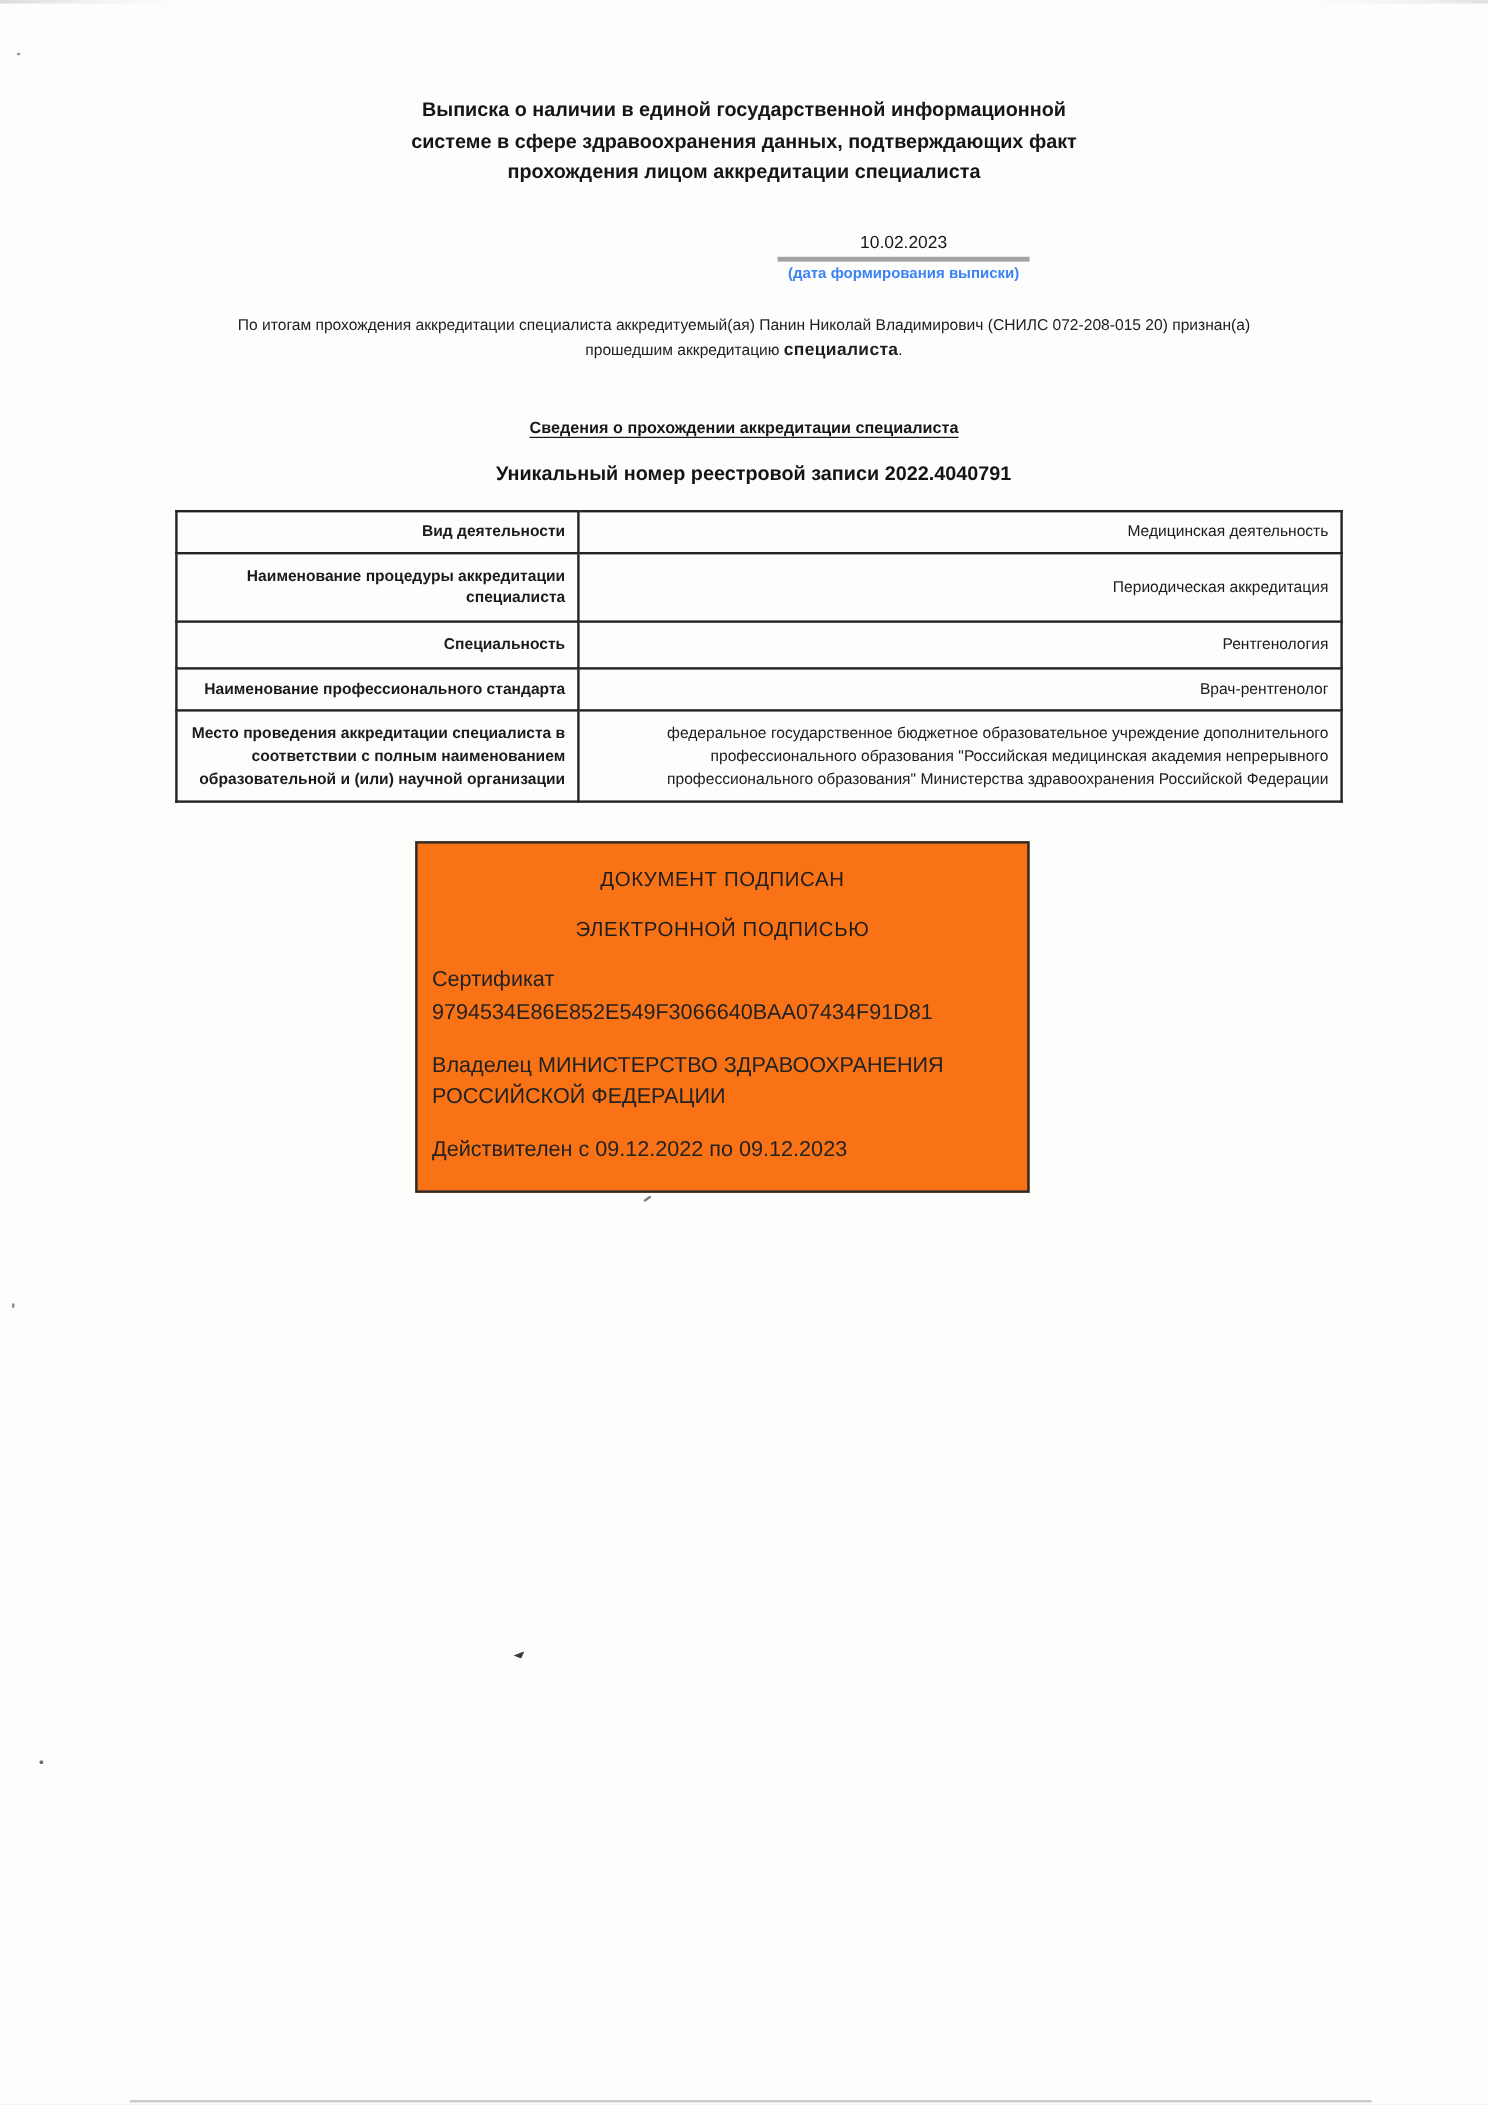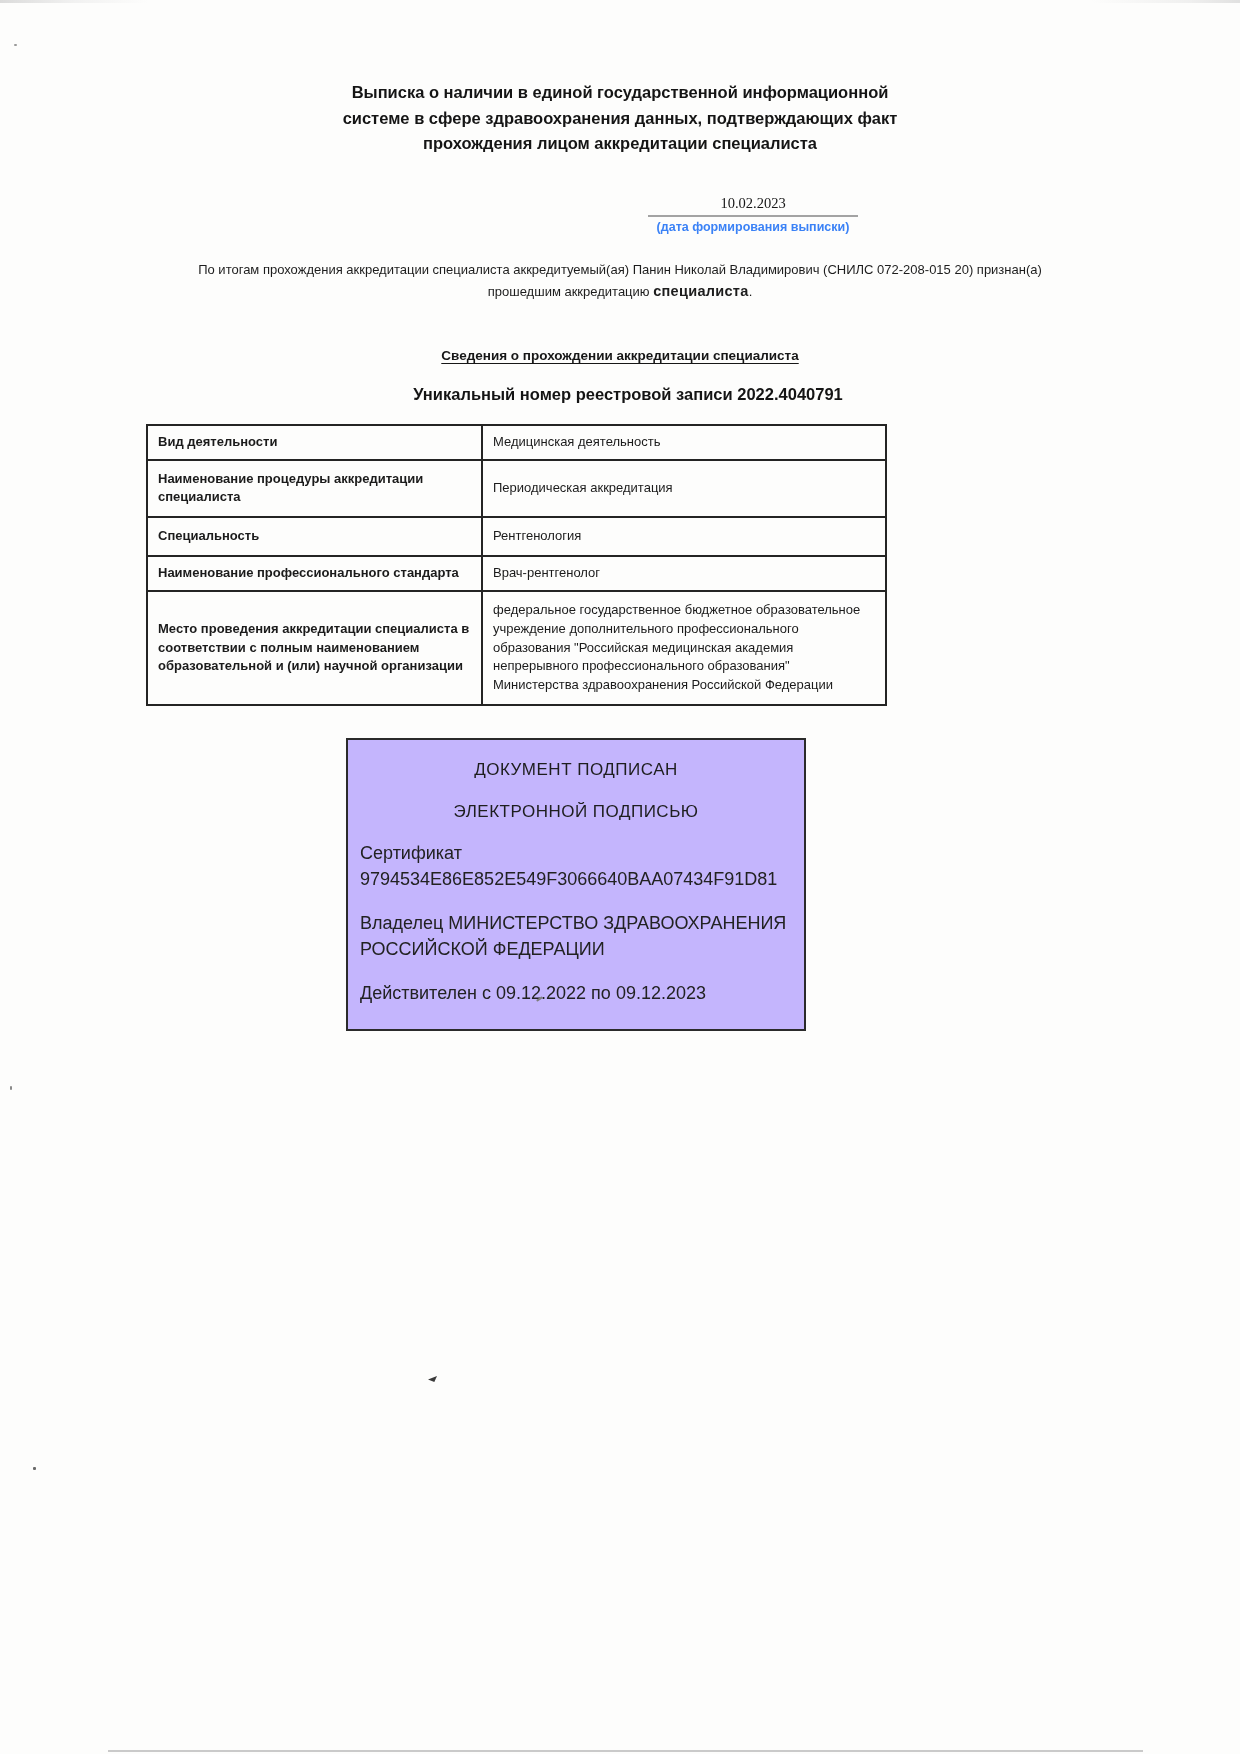--- a/index.html
+++ b/index.html
@@ -27,23 +27,22 @@
   .date-block {
     width: 210px;
     margin-left: 648px;
     margin-top: 38px;
     text-align: center;
   }
   .date-value {
     display: block;
     font-size: 14.5px;
     padding-bottom: 3px;
-    border-bottom: 2px solid #a3a3a3;
+    border-bottom: 4px solid #a3a3a3;
     color: #171717;
-    font-family: Liberation Serif, serif;
   }
   .date-caption {
     display: block;
     margin-top: 3px;
     font-size: 12.5px;
     color: #3b82f6;
     font-weight: bold;
   }
   
   .intro {
@@ -69,44 +68,45 @@
   .registry-line {
     margin-top: 22px;
     text-align: center;
     font-size: 16.5px;
     font-weight: bold;
     color: #141414;
     padding-left: 16px;
   }
   
   table.acc-table {
-    width: 741px;
+    width: 973px;
     margin: 20px 0 0 146px;
     border-collapse: collapse;
     font-size: 13px;
     color: #1b1b1b;
+    text-align: right;
   }
   table.acc-table td {
     border: 2px solid #242424;
     padding: 7px 10px;
     vertical-align: middle;
     line-height: 1.45;
   }
   table.acc-table td.label-cell {
     width: 335px;
     font-weight: bold;
   }
   table.acc-table tr.tall td { padding-top: 9px; padding-bottom: 9px; }
   
   .sign-box {
-    width: 460px;
+    width: 512px;
     margin: 32px 0 0 346px;
     border: 2px solid #2b2b2b;
     padding: 14px 12px 22px 12px;
-    background: #c4b5fd;
+    background: #f97316;
   }
   .sign-title {
     text-align: center;
     font-size: 17px;
     letter-spacing: 0.5px;
     color: #1e1e1e;
     margin-top: 6px;
   }
   .sign-title + .sign-title { margin-top: 22px; }
   .sign-detail {

